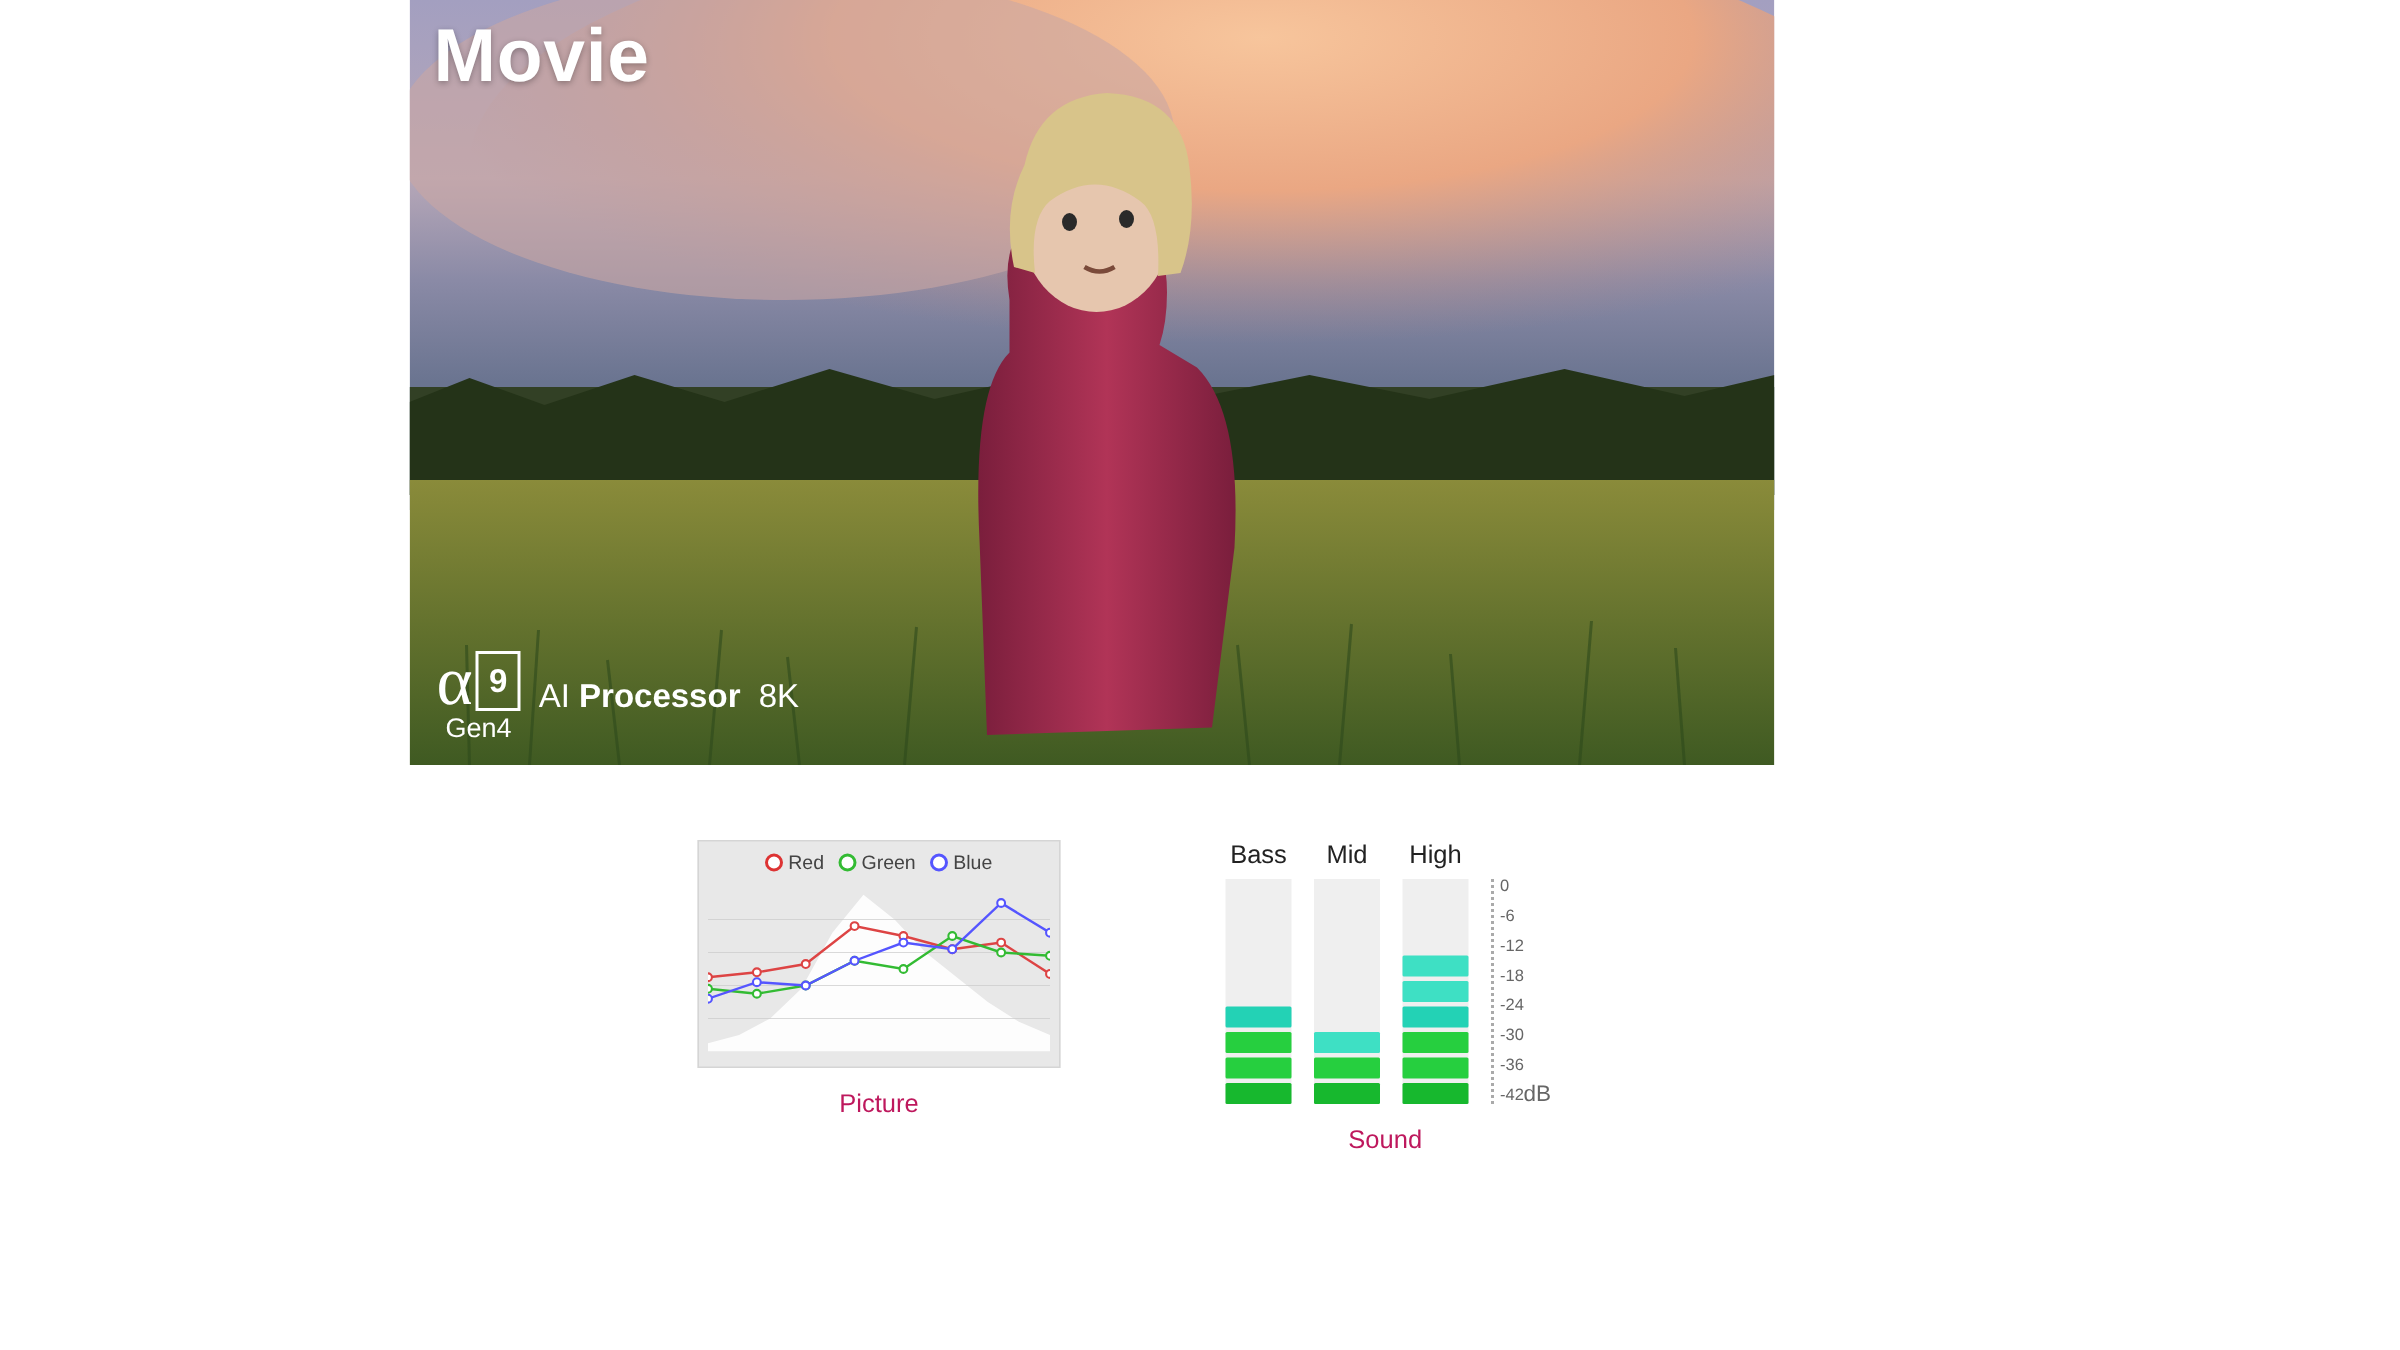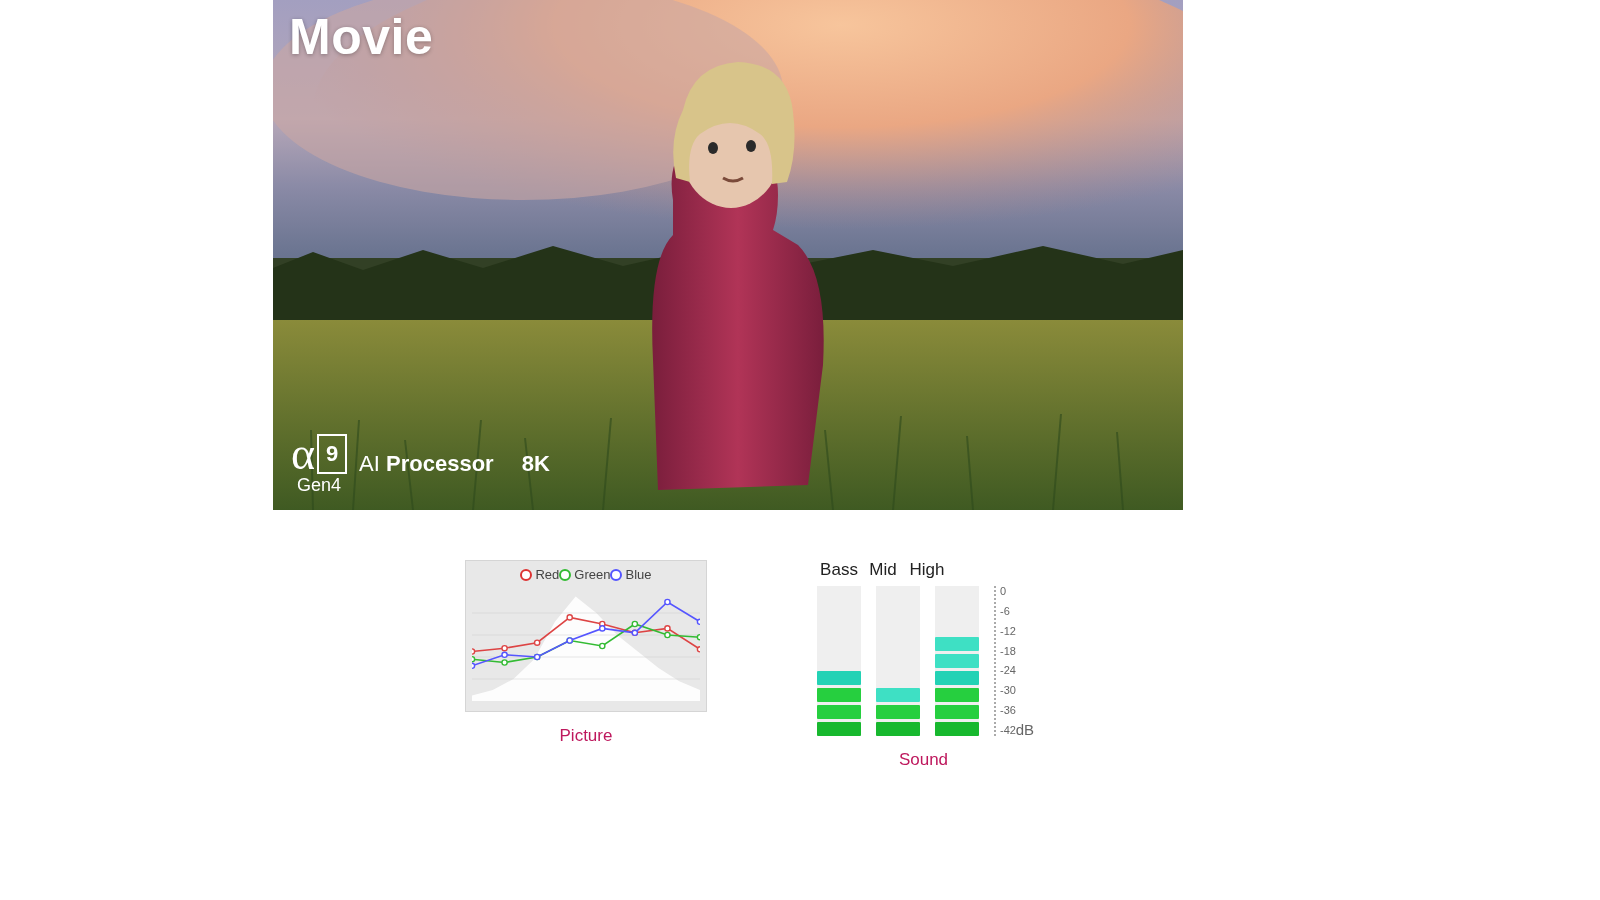--- a/index.html
+++ b/index.html
@@ -8,39 +8,39 @@
 .mode-label{position:absolute;left:16px;top:8px;font-size:50px;color:#fff;font-weight:600;letter-spacing:.5px;text-shadow:0 1px 4px rgba(0,0,0,.3)}
 .proc-badge{position:absolute;left:18px;bottom:14px;display:flex;align-items:center;color:#fff}
 .proc-logo{display:flex;flex-direction:column;align-items:center;margin-right:12px}
 .alpha9{display:flex;align-items:center}
 .alpha{font-size:46px;line-height:1;font-weight:400;font-family:"Times New Roman",serif}
 .nine-box{display:inline-flex;align-items:center;justify-content:center;width:26px;height:36px;border:2px solid #fff;margin-left:2px;font-size:22px;font-weight:600}
 .gen{font-size:18px;margin-top:-2px}
 .proc-text{font-size:22px}
 .proc-text .b{font-weight:400}
 .proc-text .n{font-weight:700}
-.proc-text .k{font-weight:700;margin-left:22px}
+.proc-text .k{font-weight:400;margin-left:6px}
 
 .charts{position:absolute;left:465px;top:560px;width:530px;height:220px;display:flex;gap:110px}
 .panel{display:flex;flex-direction:column;align-items:center}
 .panel-title{font-size:17px;color:#be185d;margin-top:14px}
 
 
 .pic-card{width:240px;height:150px;background:#e8e8e8;border:1px solid #d5d5d5;position:relative}
-.pic-legend{position:absolute;top:6px;left:0;right:0;display:flex;justify-content:center;font-size:13px;color:#444}
+.pic-legend{position:absolute;top:6px;left:0;right:0;display:flex;justify-content:center;gap:10px;font-size:13px;color:#444}
 .pic-legend span{display:inline-flex;align-items:center;gap:3px}
 .dot{display:inline-block;width:8px;height:8px;border:2px solid;border-radius:50%;background:#fff}
 .dot.r{border-color:#d33}
 .dot.g{border-color:#3b3}
 .dot.b{border-color:#55f}
 .pic-plot{position:absolute;left:6px;right:6px;top:30px;bottom:6px}
 
 
 .snd{display:flex;flex-direction:column;align-items:flex-start}
-.snd-head{display:flex;font-size:17px;color:#222;margin-bottom:6px}
+.snd-head{display:flex;gap:15px;font-size:17px;color:#222;margin-bottom:6px}
 .snd-head span{display:inline-block;width:44px;text-align:center}
 .snd-body{display:flex;gap:15px;height:150px;align-items:flex-end;position:relative}
 .col{width:44px;height:150px;background:#efefef;display:flex;flex-direction:column-reverse;gap:3px;padding-bottom:0}
 .seg{height:14px;border-radius:1px}
 .seg.teal{background:#23d2b5}
 .seg.tlite{background:#3ee0c4}
 .seg.grn{background:#26cf3f}
 .seg.gd{background:#17b82e}
 .ticks{width:30px;height:150px;display:flex;flex-direction:column;justify-content:space-between;font-size:11px;color:#666;border-left:2px dotted #aaa;padding-left:4px}
 .ticks div{line-height:1}

